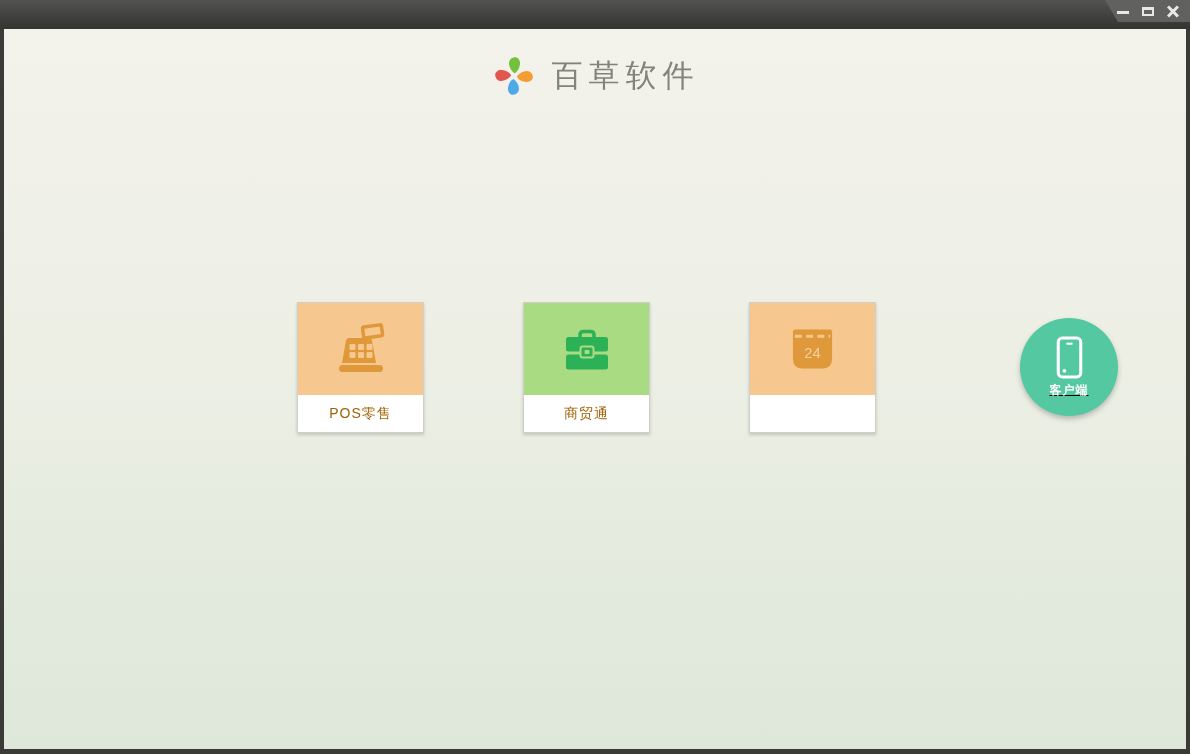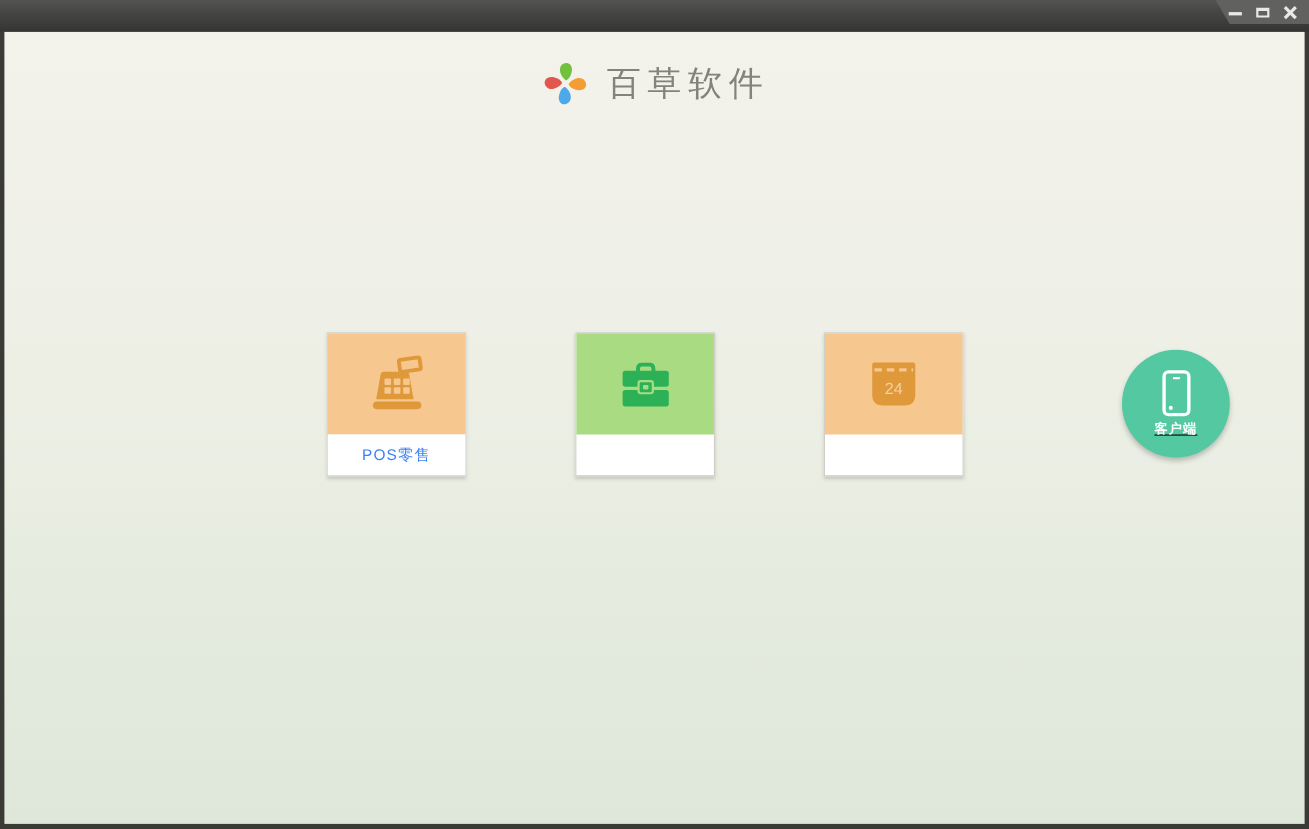--- a/index.html
+++ b/index.html
@@ -57,21 +57,21 @@
     position:absolute; top:273px; width:127px; height:131px;
     background:#ffffff; border:1px solid #cfcfc7;
     box-shadow:0 2px 3px rgba(100,100,90,.28);
     cursor:pointer;
   }
   .card-top {
     height:92px; display:flex; align-items:center; justify-content:center;
   }
   .card-label {
     height:37px; display:flex; align-items:center; justify-content:center;
-    font-size:14px; color:#3b82f6; background:#fff; letter-spacing:1px;
+    font-size:14px; color:#a16207; background:#fff; letter-spacing:1px;
   }
   .card-pos   { left:293px; }
   .card-trade { left:519px; }
   .card-lean  { left:745px; }
 
   
   .client-btn {
     position:absolute; left:1016px; top:289px; width:98px; height:98px;
     border-radius:50%;
     display:flex; flex-direction:column; align-items:center; justify-content:center;
@@ -135,20 +135,21 @@
   <div class="card card-trade">
     <div class="card-top" style="background-color: rgb(169, 219, 130);">
       <svg width="52" height="47" viewBox="0 0 52 46">
         <path d="M19 12 V8.5 Q19 5 22.5 5 H29.5 Q33 5 33 8.5 V12" fill="none" stroke="#2db157" stroke-width="3.5"></path>
         <rect x="5" y="10.5" width="42" height="14.5" rx="2.5" fill="#2db157"></rect>
         <rect x="5" y="28" width="42" height="15" rx="2.5" fill="#2db157"></rect>
         <rect x="19.5" y="20" width="13" height="11" rx="2" fill="#2db157" stroke="#a9db82" stroke-width="2"></rect>
         <rect x="23.5" y="23.5" width="5" height="4" rx="1" fill="#a9db82"></rect>
       </svg>
     </div>
+    <div class="card-label">商贸通</div>
   </div>
 
   <div class="card card-lean">
     <div class="card-top" style="background-color: rgb(246, 199, 142);">
       <svg width="45" height="44" viewBox="0 0 46 44">
         <path d="M5 2 H41 Q43 2 43 4 V32 Q43 42 33 42 H13 Q3 42 3 32 V4 Q3 2 5 2 Z" fill="#e0993a"></path>
         <line x1="5" y1="9" x2="41" y2="9" stroke="#f6c78e" stroke-width="3" stroke-dasharray="7 4.5"></line>
         <text x="23" y="31.5" text-anchor="middle" font-size="15" fill="#f4d09e" font-family="'Liberation Sans',sans-serif">24</text>
       </svg>
     </div>

